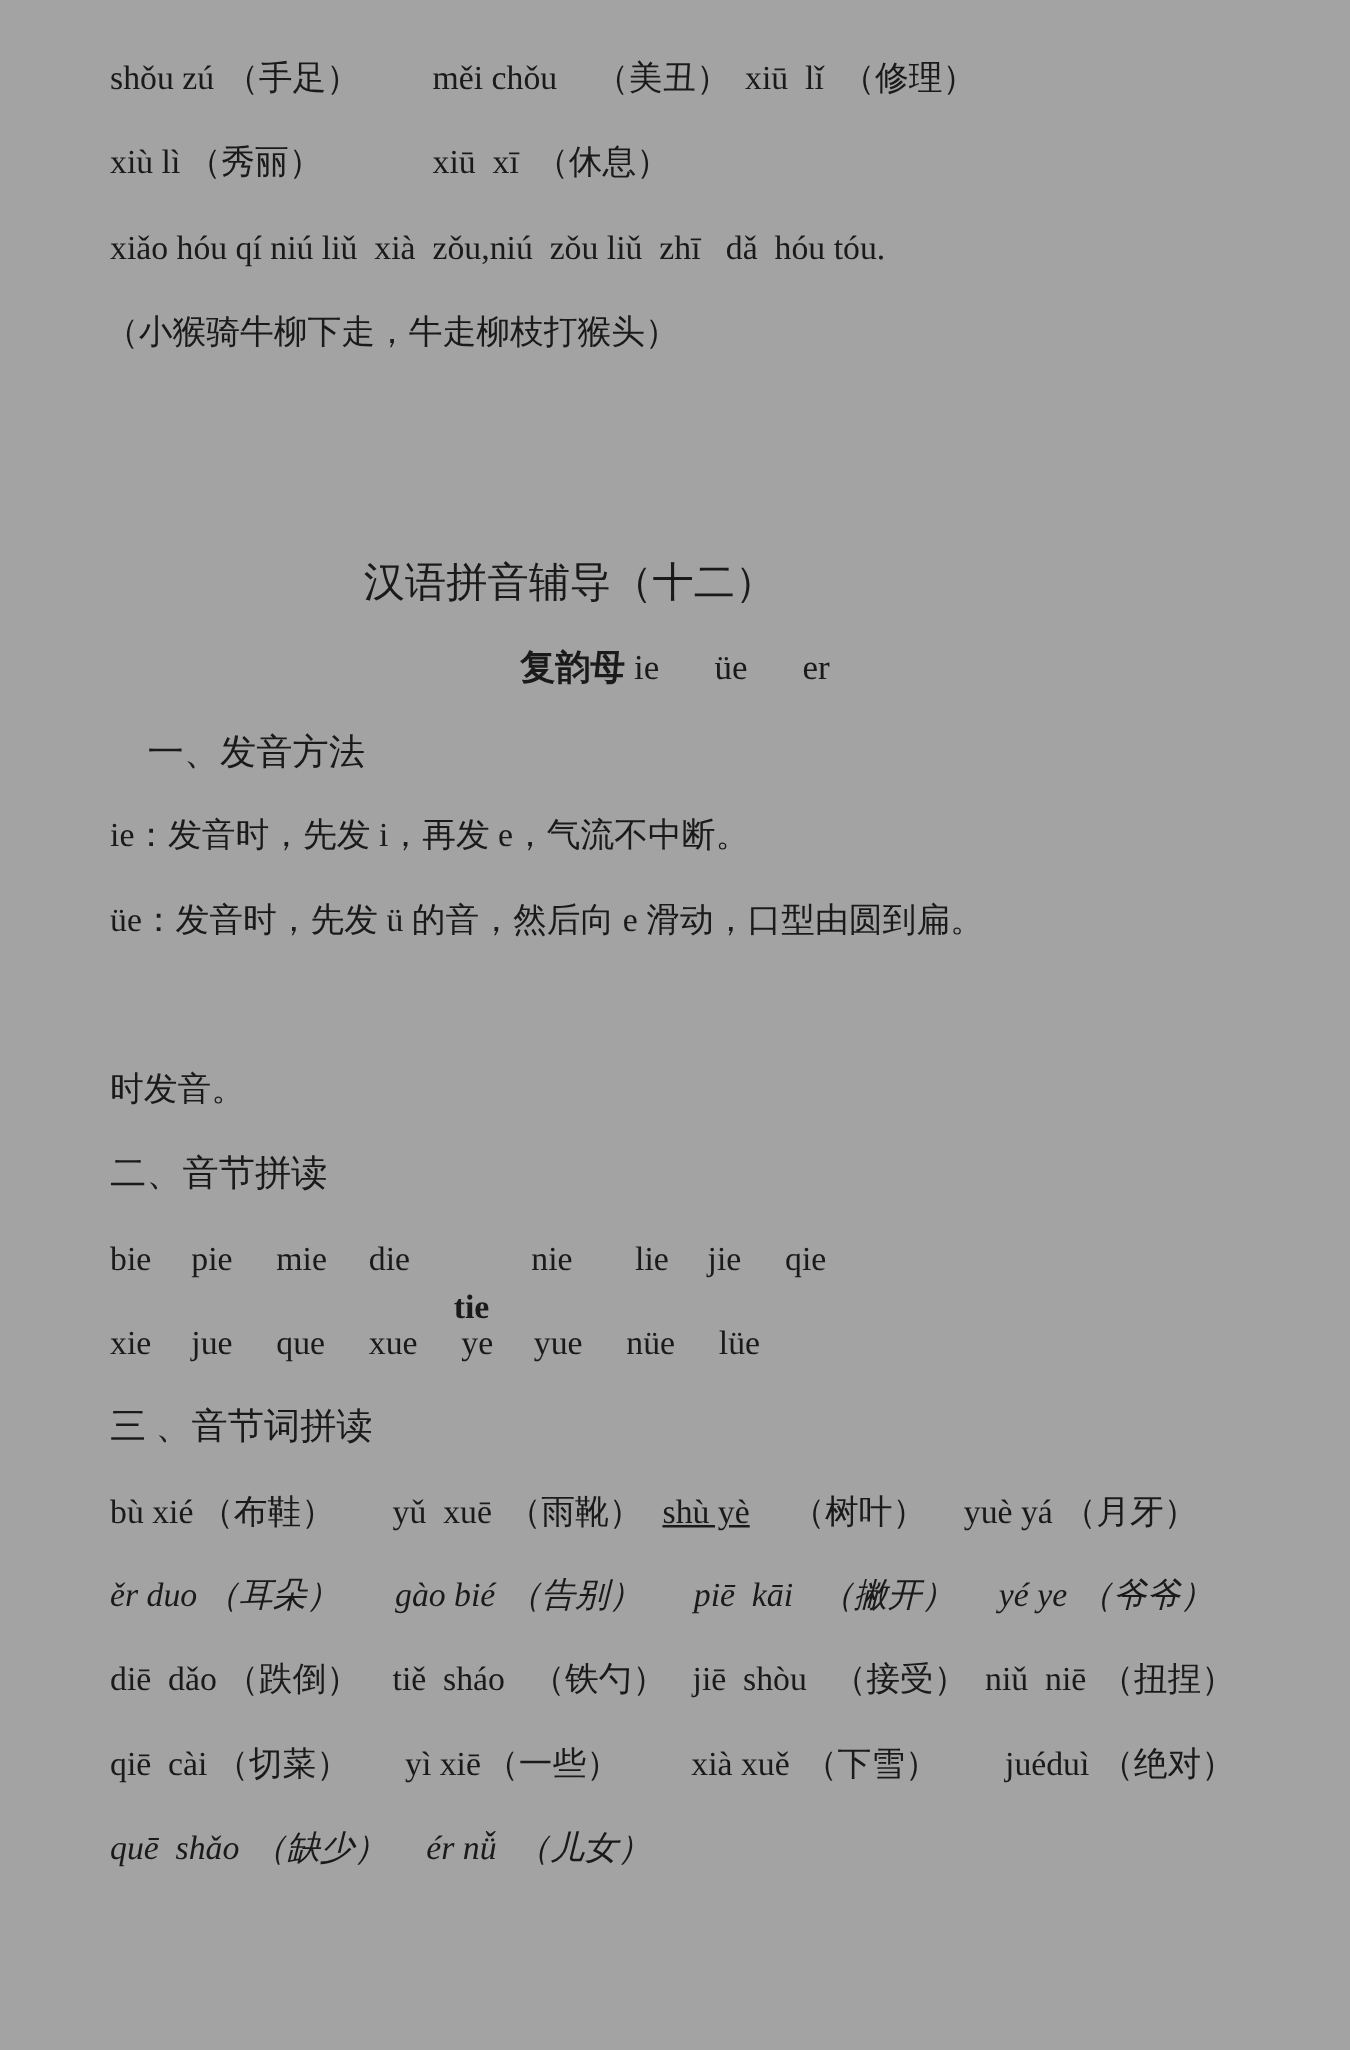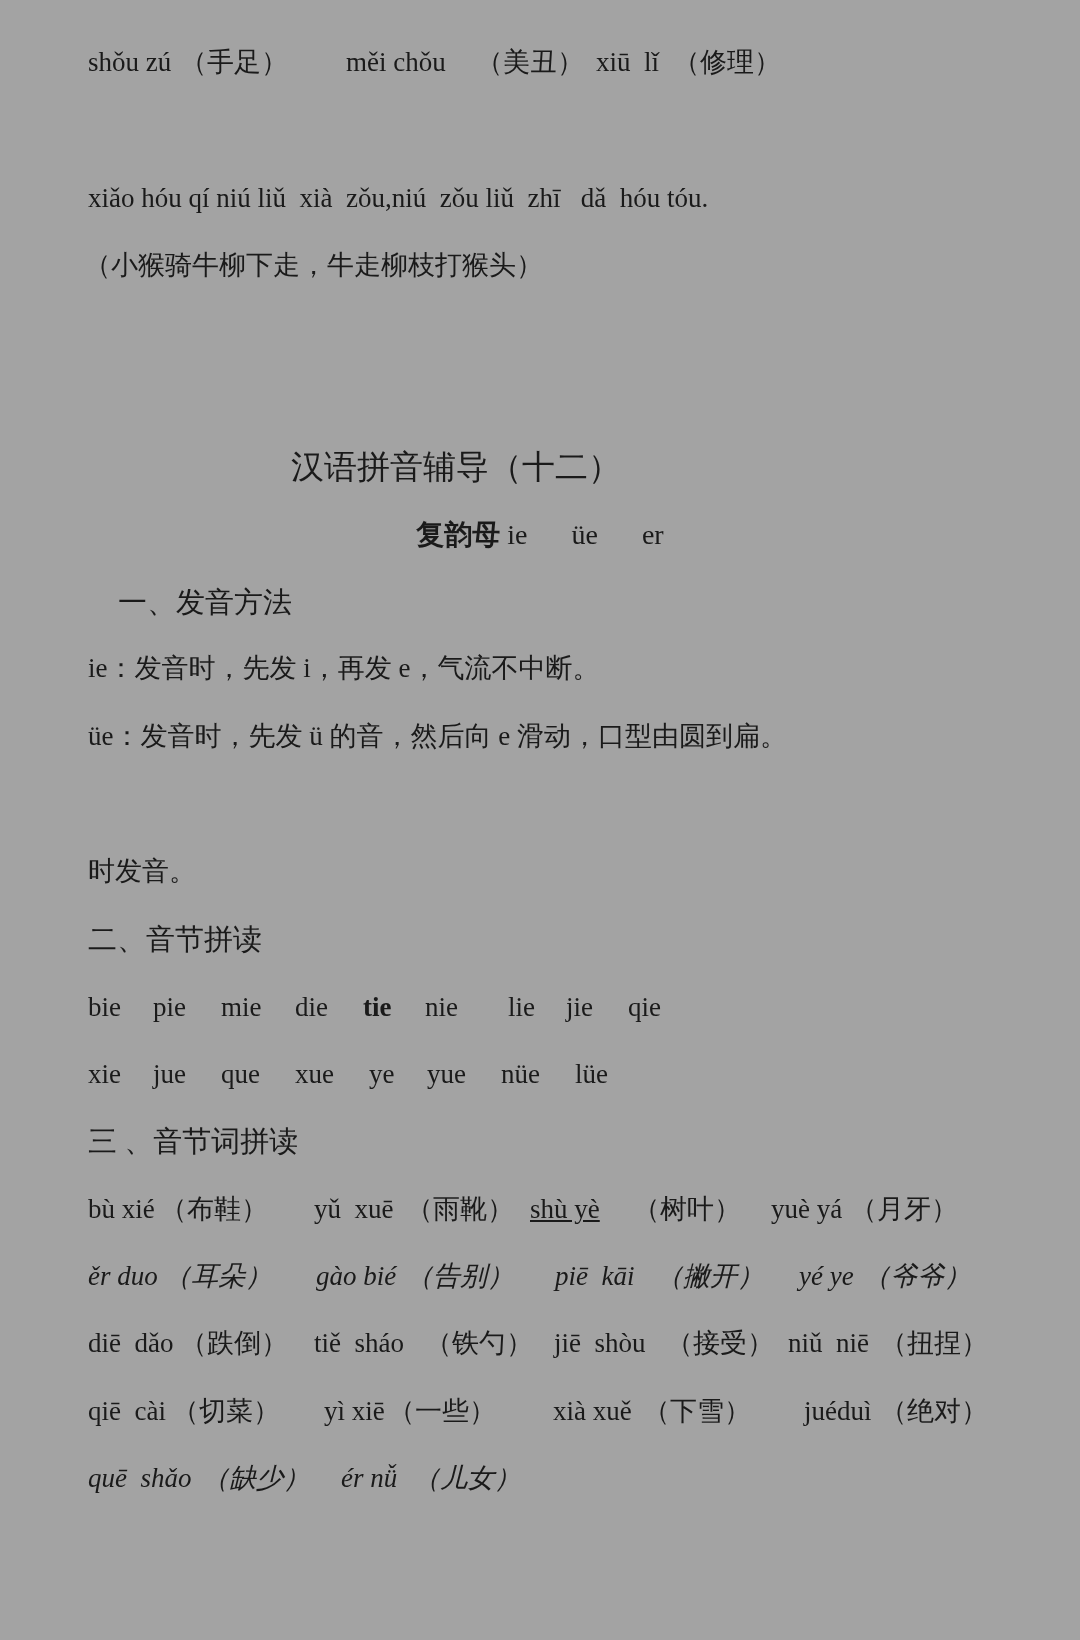--- a/index.html
+++ b/index.html
@@ -79,20 +79,26 @@
 
   <div class="wordrow" style="top:44px;">
     <span class="seg" style="left:0px;">shǒu zú</span>
     <span class="seg" style="left:92px;">（手足）</span>
     <span class="seg" style="left:258px;">měi chǒu</span>
     <span class="seg" style="left:372px;margin-left:16px;">（美丑）</span>
     <span class="seg" style="left:508px;">xiū  lǐ</span>
     <span class="seg" style="left:585px;">（修理）</span>
   </div>
 
+  <div class="wordrow" style="top:111px;">
+    <span class="seg" style="left:0px;">xiù lì</span>
+    <span class="seg" style="left:62px;">（秀丽）</span>
+    <span class="seg" style="left:258px;">xiū  xī</span>
+    <span class="seg" style="left:340px;">（休息）</span>
+  </div>
 
   <div class="line" style="top:180px;">xiǎo hóu qí niú liǔ  xià  zǒu,niú  zǒu liǔ  zhī   dǎ  hóu tóu.</div>
   <div class="line" style="top:247px; left:84px;">（小猴骑牛柳下走，牛走柳枝打猴头）</div>
 
   <div class="title" style="top:446px;">汉语拼音辅导（十二）</div>
   <div class="subtitle" style="top:516px;">
     <span class="zh">复韵母</span>
     <span>ie</span>
     <span class="gap"></span>
     <span>üe</span>
@@ -104,21 +110,21 @@
   <div class="line" style="top:650px;">ie：发音时，先发 i，再发 e，气流不中断。</div>
   <div class="line" style="top:718px;">üe：发音时，先发 ü 的音，然后向 e 滑动，口型由圆到扁。</div>
   <div class="line" style="top:853px;">时发音。</div>
 
   <div class="heading" style="top:920px;">二、音节拼读</div>
   <div class="wordrow" style="top:989px;">
     <span class="seg" style="left:0px;">bie</span>
     <span class="seg" style="left:65px;">pie</span>
     <span class="seg" style="left:133px;">mie</span>
     <span class="seg" style="left:207px;">die</span>
-    <span class="seg bold-t" style="left:275px;">tie</span>
+    <span class="seg bold-t" style="left:275px;margin-top:38px;">tie</span>
     <span class="seg" style="left:337px;">nie</span>
     <span class="seg" style="left:420px;">lie</span>
     <span class="seg" style="left:478px;">jie</span>
     <span class="seg" style="left:540px;">qie</span>
   </div>
   <div class="wordrow" style="top:1056px;">
     <span class="seg" style="left:0px;">xie</span>
     <span class="seg" style="left:65px;">jue</span>
     <span class="seg" style="left:133px;">que</span>
     <span class="seg" style="left:207px;">xue</span>

